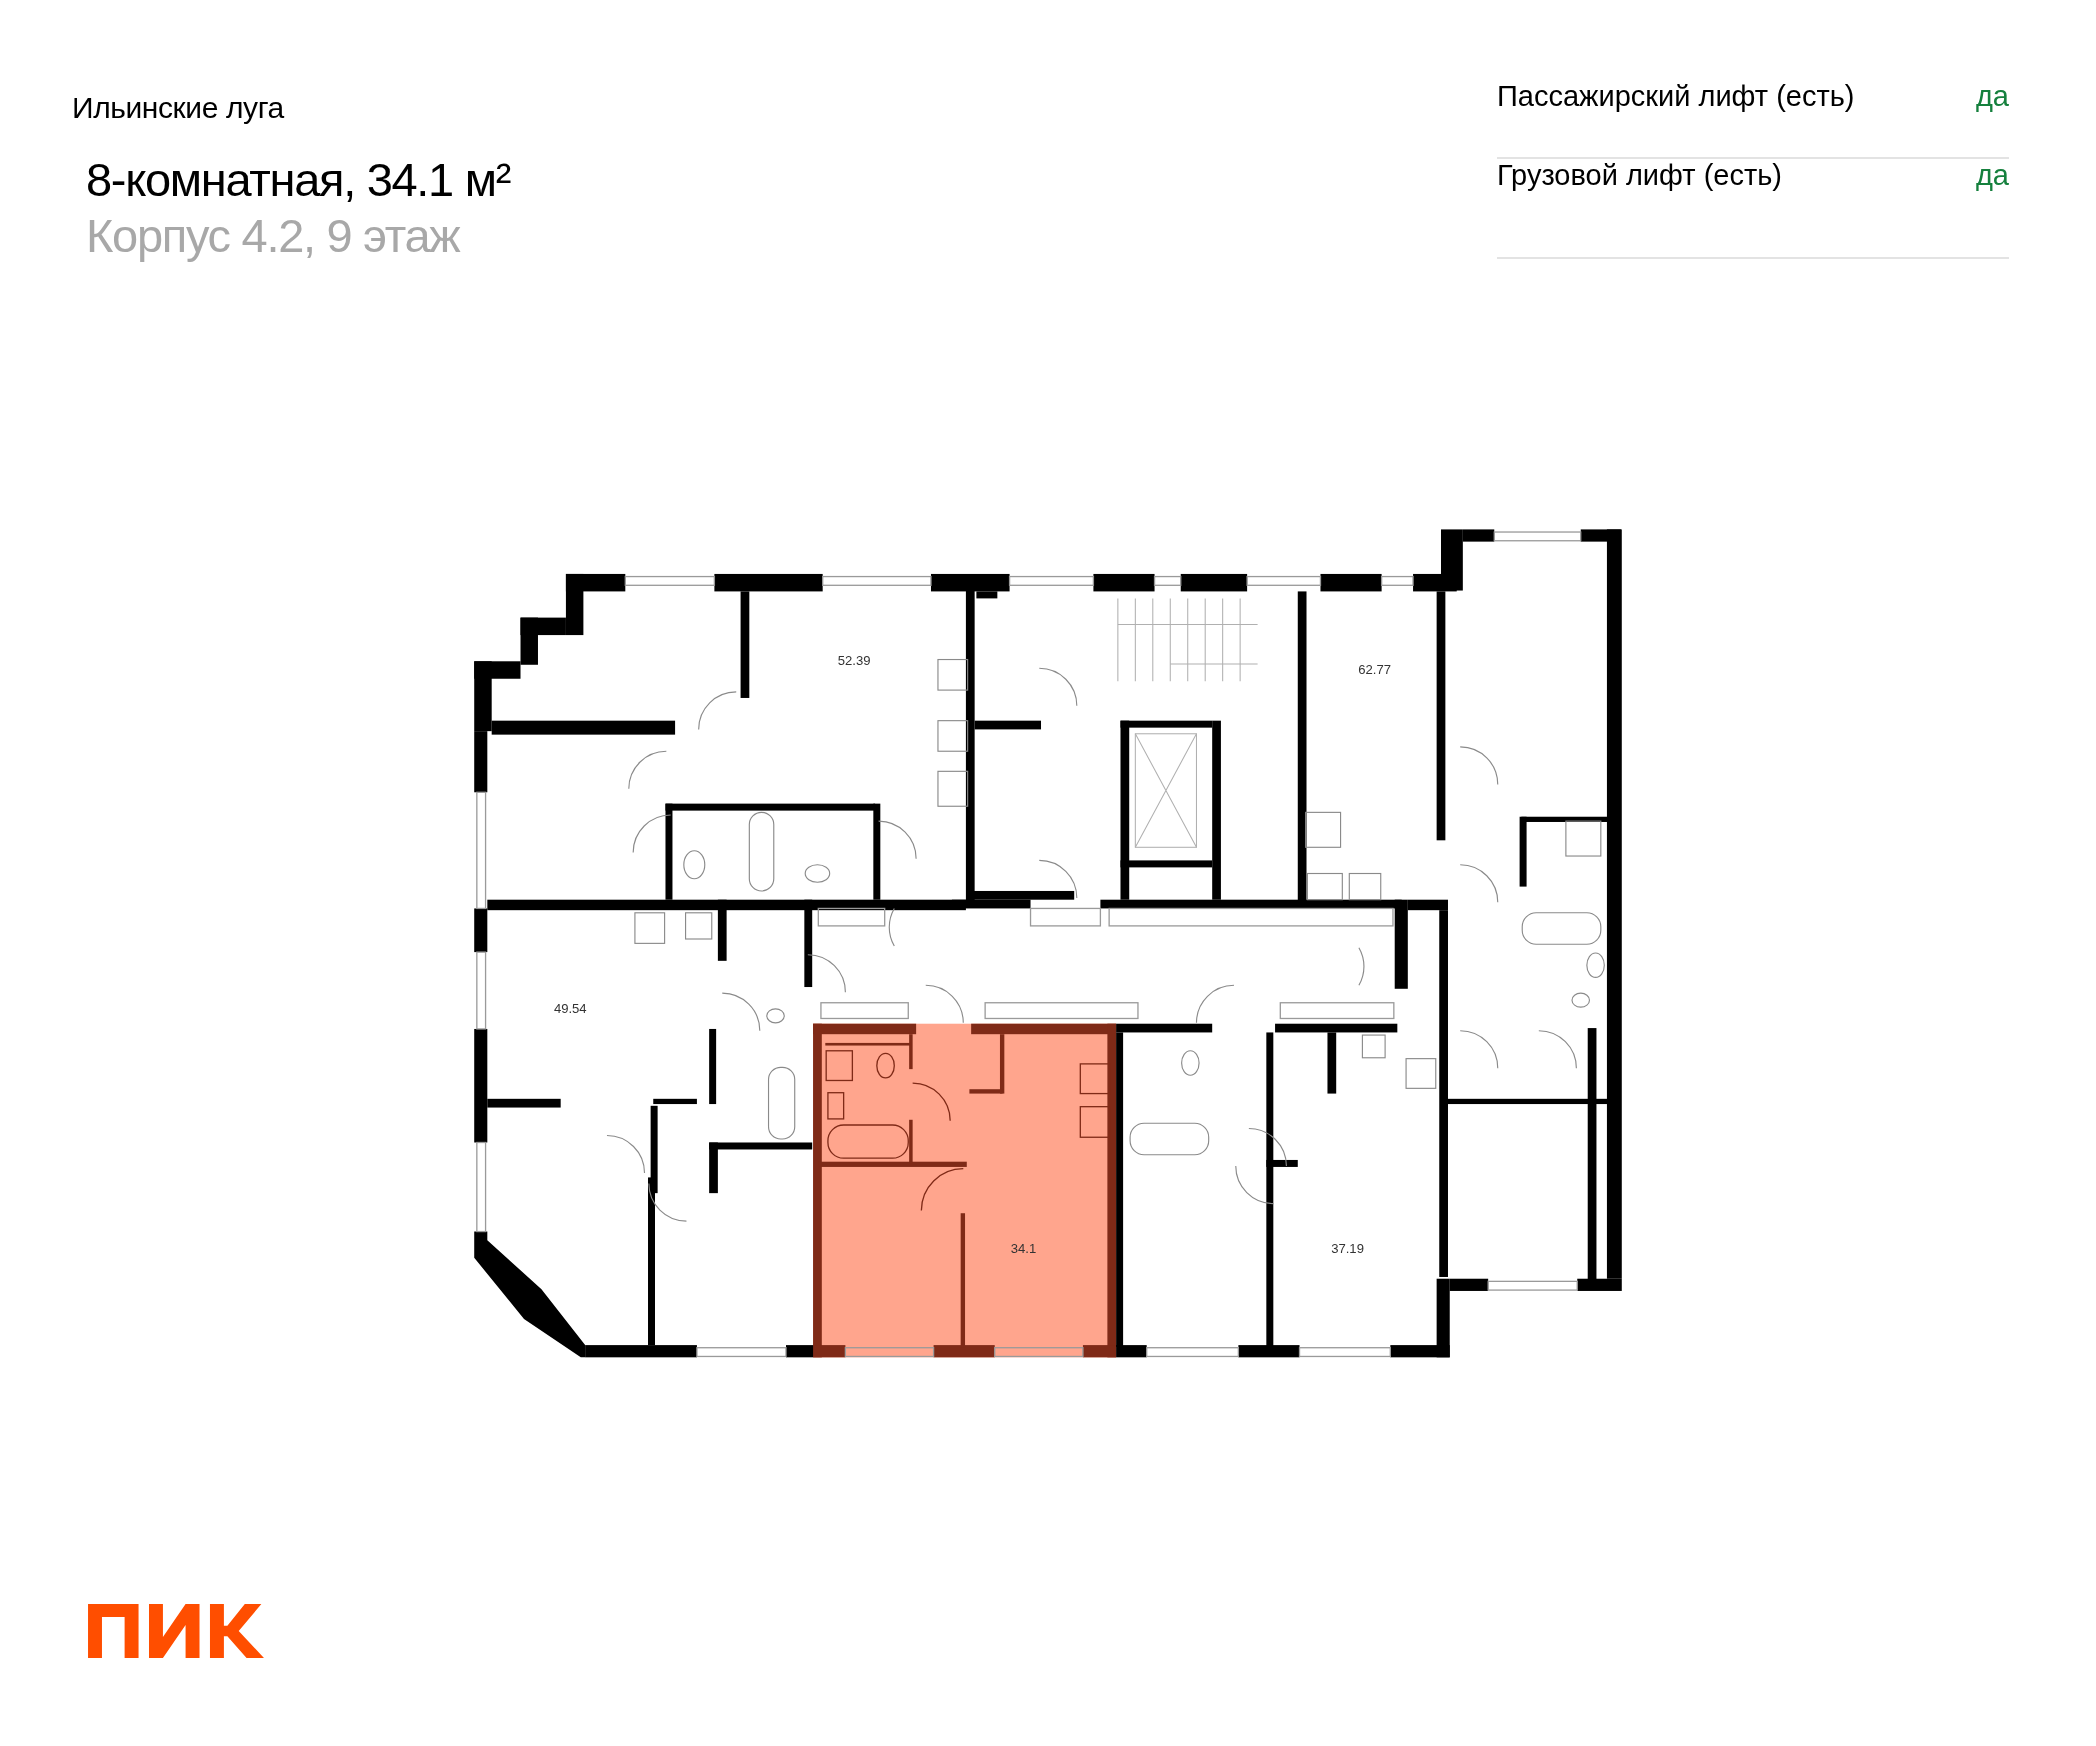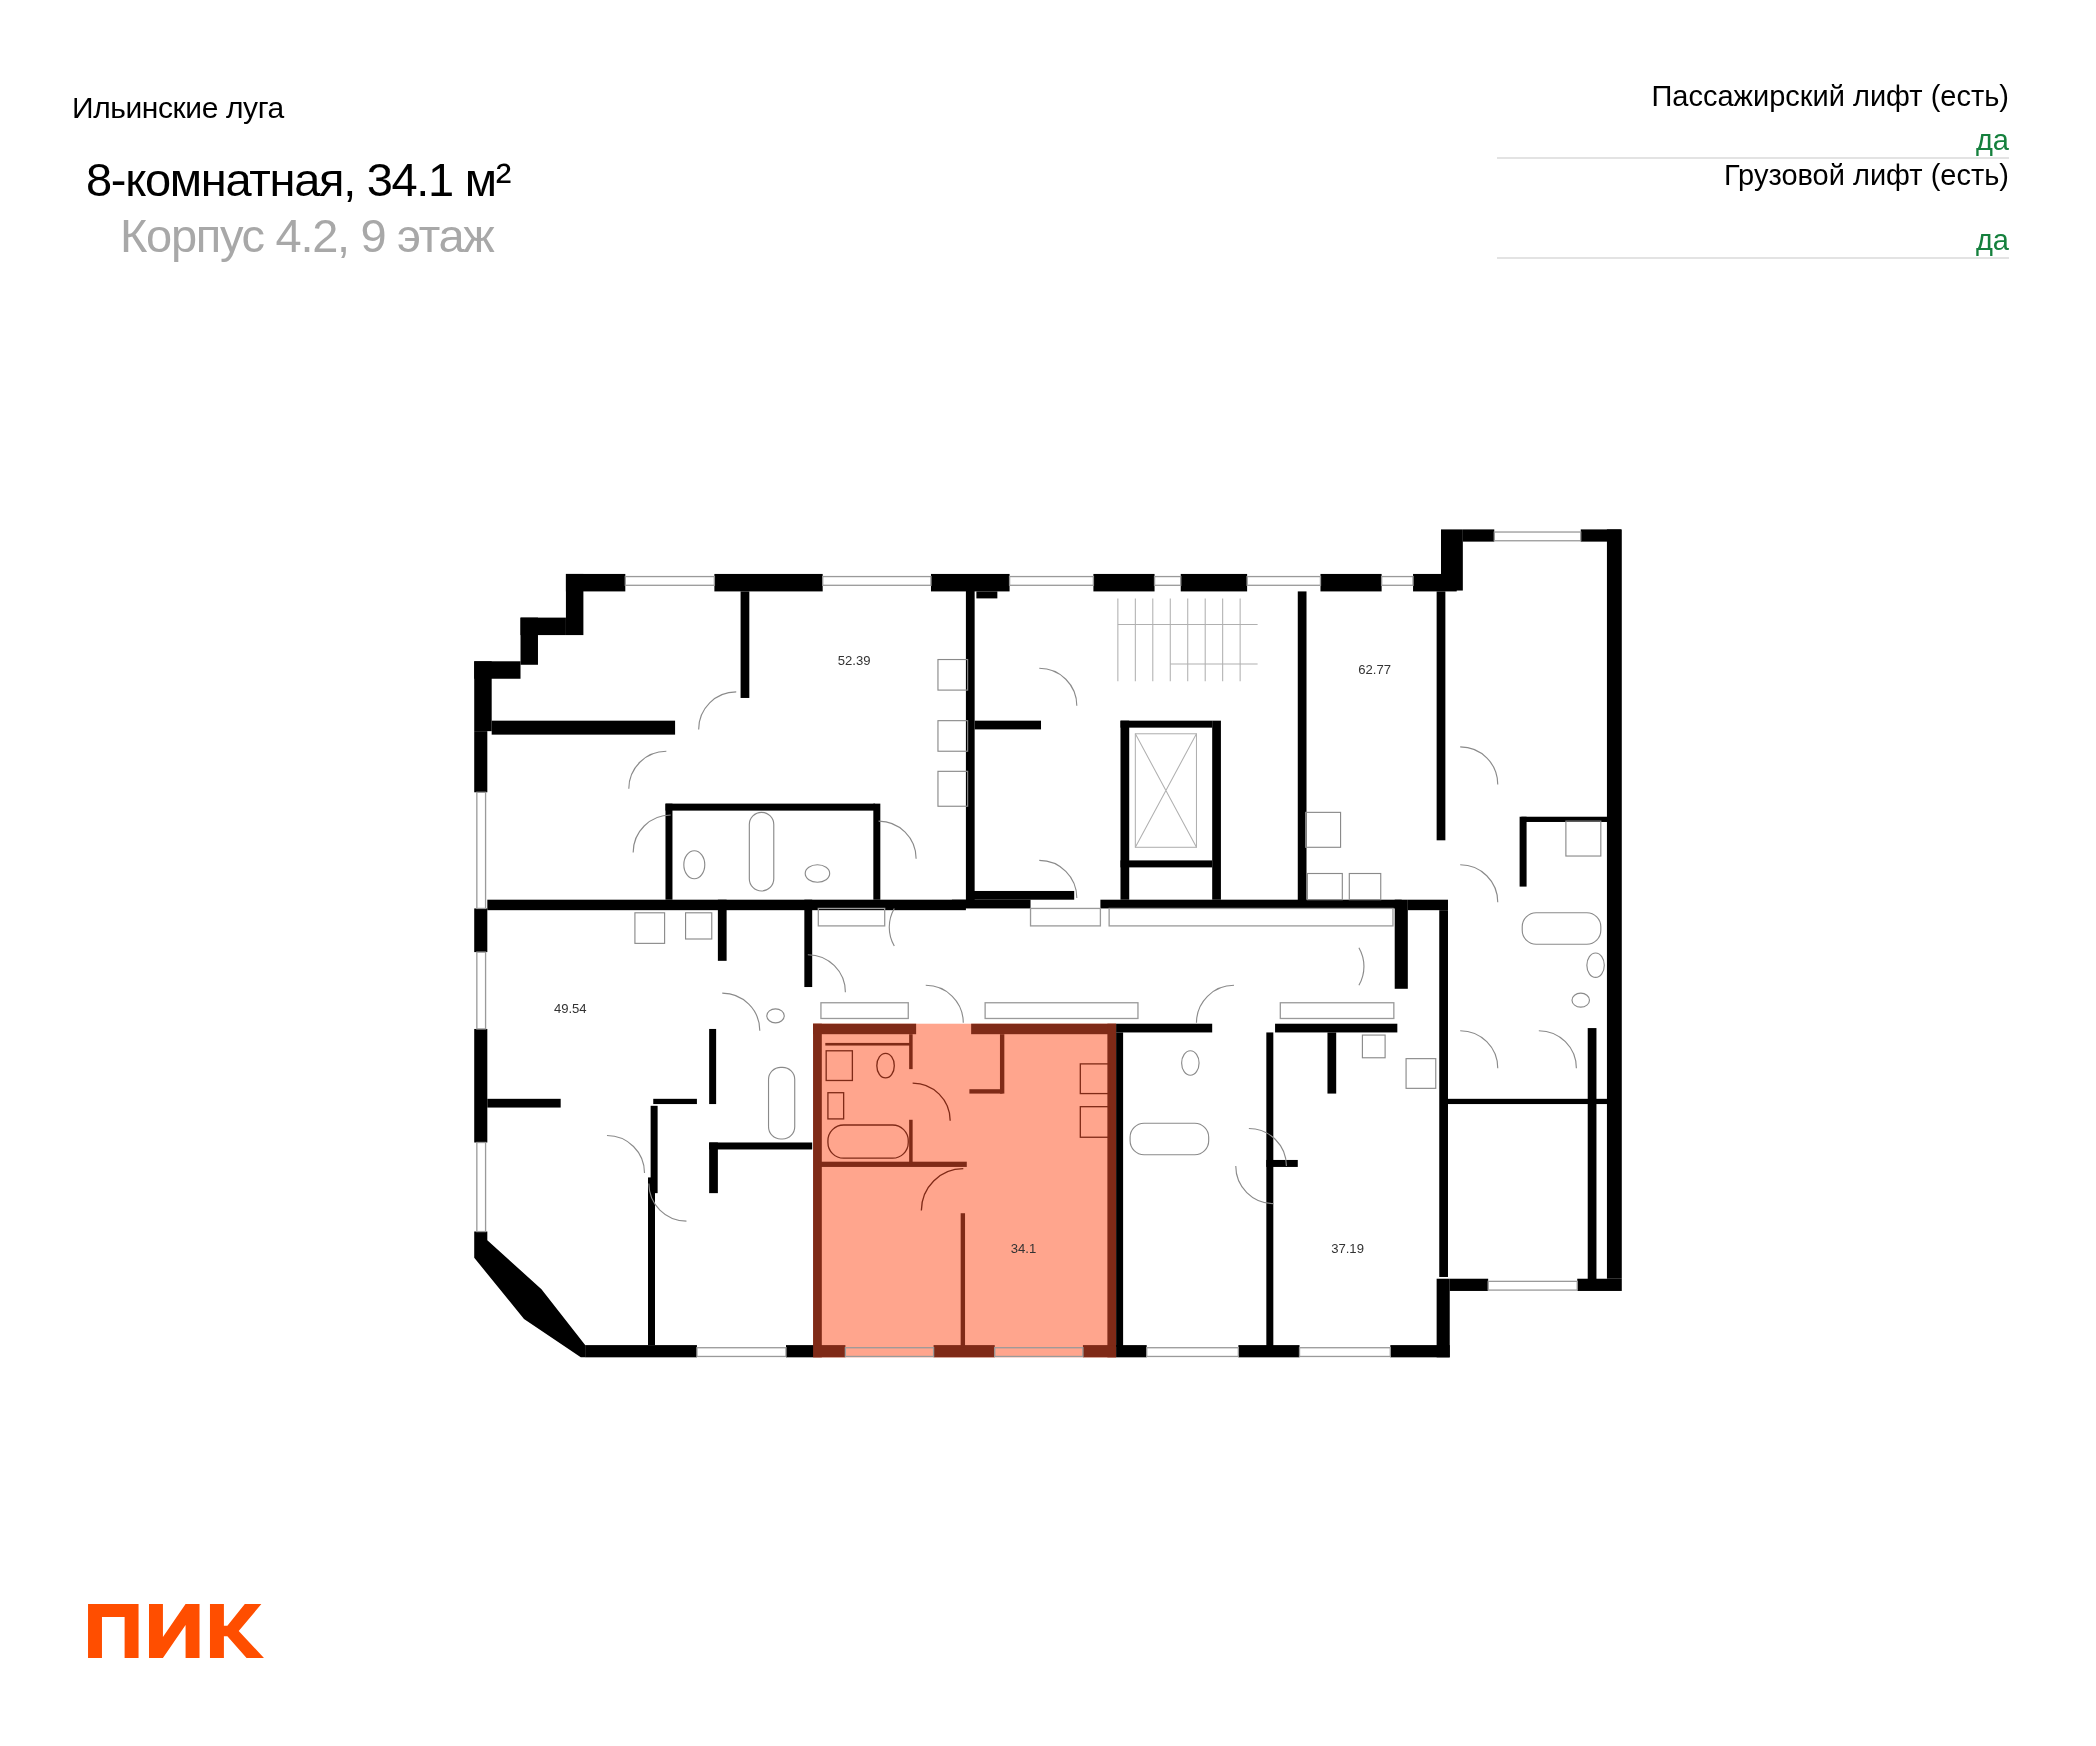--- a/index.html
+++ b/index.html
@@ -1,21 +1,21 @@
 <!DOCTYPE html>
 <html style="font-size:14px"><head>
 <meta charset="utf-8">
 <style>
   html, body { margin:0; padding:0; background:#ffffff; }
   body { width:2096px; height:1747px; position:relative; overflow:hidden; font-family:"Liberation Sans", sans-serif; color:#000; }
   .project { position:absolute; left:72px; top:91px; font-size:30px; font-weight:400; letter-spacing:-0.4px; }
   .apt-title { position:absolute; left:86px; top:152px; font-size:47px; font-weight:500; letter-spacing:-1.3px; }
-  .apt-sub { position:absolute; left:86px; top:208px; font-size:47px; color:#a8a8a8; letter-spacing:-1.3px;margin-left:34px; }
+  .apt-sub { position:absolute; left:86px; top:208px; font-size:47px; color:#a8a8a8; letter-spacing:-1.3px; }
   .features { position:absolute; left:1497px; top:80px; width:512px; }
-  .feature-row { display:flex; justify-content:space-between; align-items:flex-end; height:100px; border-bottom:2.6px solid #e3e3e3; box-sizing:border-box; font-size:29px;flex-direction:column; }
+  .feature-row { display:flex; justify-content:space-between; align-items:flex-start; height:100px; border-bottom:2.6px solid #e3e3e3; box-sizing:border-box; font-size:29px; }
   .feature-row:first-child { height:79px; padding-top:0; }
   .feature-label { color:#000; font-weight:500; }
   .feature-value { color:#15803d; }
   .logo { position:absolute; left:88px; top:1604px; width:176px; height:54px; }
   .plan { position:absolute; left:0; top:0; width:2096px; height:1747px; }
   .area-label { font-family:"Liberation Sans", sans-serif; font-size:15px; fill:#333; }
 </style>
 </head>
 <body>
 

